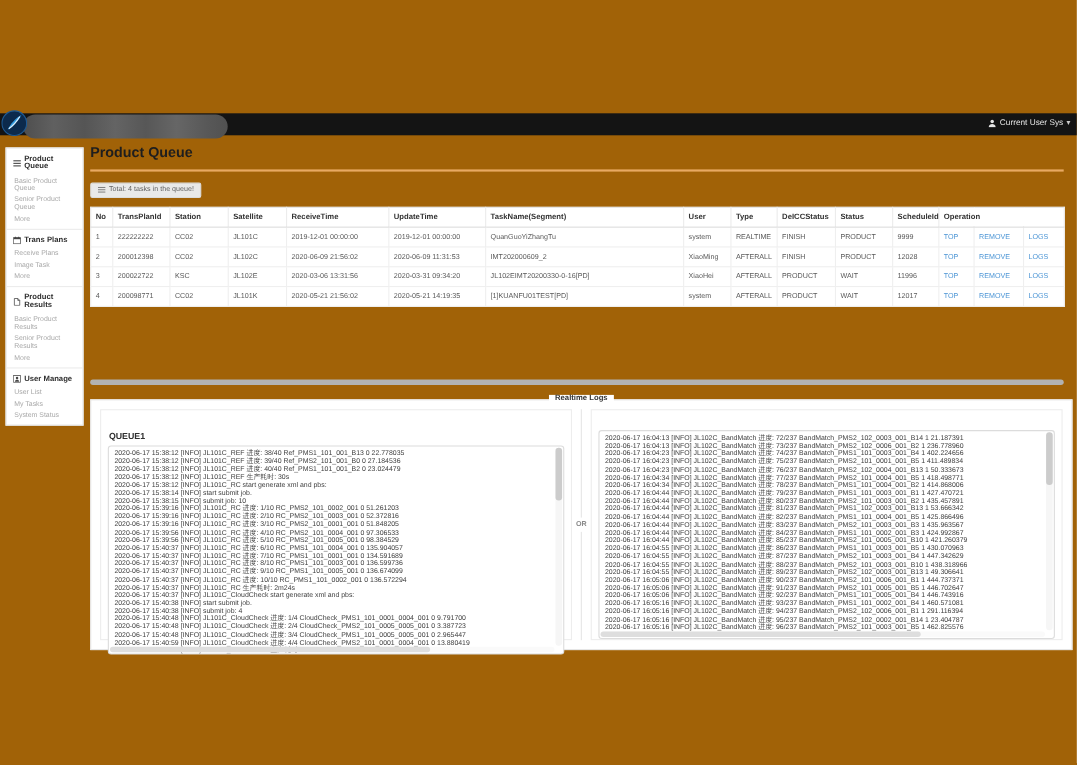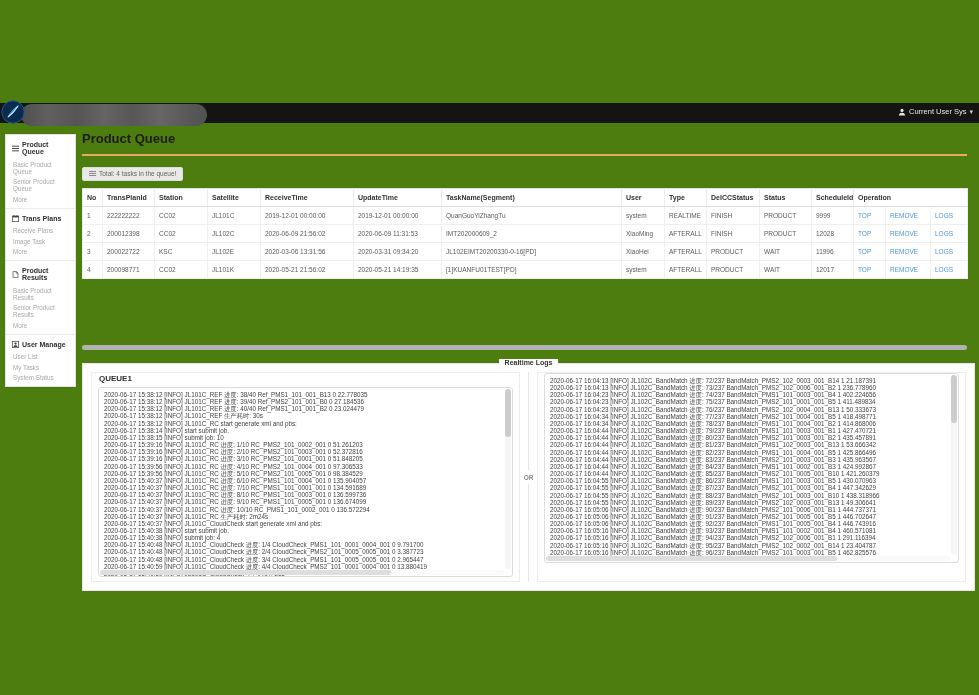--- a/index.html
+++ b/index.html
@@ -1,17 +1,17 @@
 <!DOCTYPE html>
 <html><head>
 <meta charset="utf-8">
 <style>
   * { margin:0; padding:0; box-sizing:border-box; }
   html,body { background:#fff; }
-  .page { position:relative; width:979px; height:695px; background:#4d7c0f;
+  .page { position:relative; width:979px; height:695px; background:#a16207;
           font-family:"Liberation Sans", sans-serif; overflow:hidden; }
 
   
   .navbar { position:absolute; left:0; top:103px; width:979px; height:20px;
             background:#141414; }
   .logo { position:absolute; left:1px; top:100px; width:24px; height:24px; z-index:3; }
   .redaction { position:absolute; left:21px; top:104px; width:186px; height:22px;
                border-radius:11px; z-index:2;
                background:linear-gradient(90deg,#4e4e4e 0%,#606060 15%,#555555 30%,#646464 45%,#575757 60%,#666666 75%,#585858 90%,#515151 100%); }
   .nav-user { position:absolute; right:6px; top:107px; display:flex; align-items:center;
@@ -50,21 +50,21 @@
                 border-radius:3px; background:#b2b2b2; cursor:pointer; }
 
   
   .logs-fieldset { position:absolute; left:82px; top:363px; width:893px; height:228px;
                    border:1px solid #e6e6e6; background:#fff; }
   .logs-legend { position:absolute; top:-5px; left:50%; transform:translateX(-50%);
                  background:#fff; padding:0 6px; font-size:7px; font-weight:bold; color:#333;
                  white-space:nowrap; }
   .logs-body { display:flex; height:100%; }
   .queue-panel { flex:1 1 0; margin:8px; border:1px solid #ededed; background:#fff;
-                 padding:0 6px 6px 6px; }
+                 padding:18px 6px 6px 6px; }
   .queue-title { font-size:8px; font-weight:bold; color:#2f2f2f; margin:1px 0 4px 1px; }
   .logbox { position:relative; border:1px solid #dcdcdc; border-radius:3px; height:190px;
             padding:3px 12px 3px 5px; overflow:hidden; background:#fff; }
   .logline { font-size:6.3px; color:#3f3f3f; line-height:7.15px; white-space:nowrap; }
   .vtrack { position:absolute; right:1px; top:1px; bottom:7px; width:6px;
             background:#f6f6f6; border-radius:3px; }
   .vthumb { position:absolute; right:0; top:0; width:6px; height:48px;
             background:#cccccc; border-radius:3px; }
   .htrack { position:absolute; left:1px; right:8px; bottom:1px; height:5px;
             background:#fafafa; border-radius:3px; }

